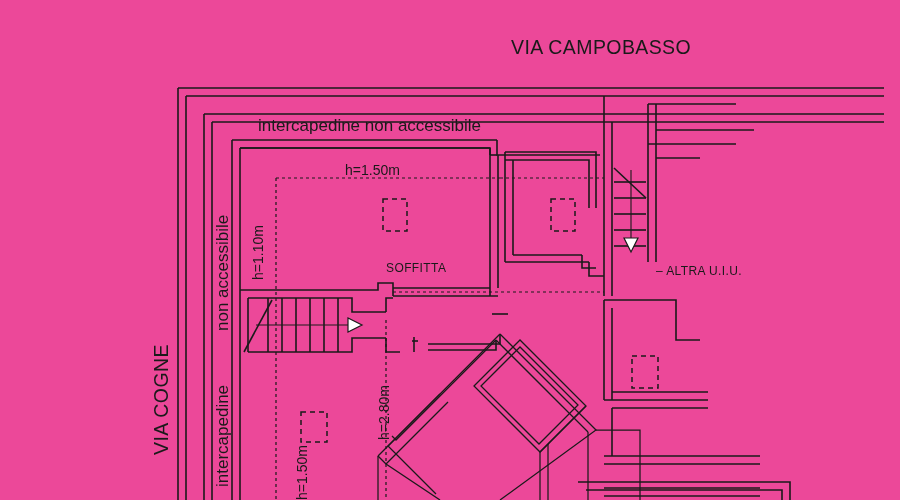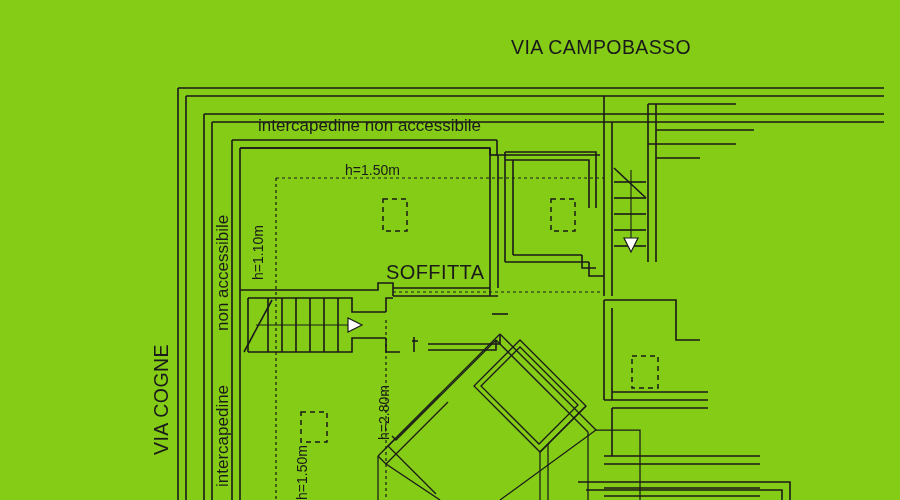--- a/index.html
+++ b/index.html
@@ -1,22 +1,22 @@
 <!DOCTYPE html>
 <html><head>
 <meta charset="utf-8">
 <style>
   html,body{margin:0;padding:0;background:#ffffff;}
   body{width:900px;height:500px;overflow:hidden;
        font-family:"Liberation Sans",sans-serif;color:#000;}
-  #plan-root{position:relative;width:900px;height:500px;background:#84cc16;text-align:right;}
+  #plan-root{position:relative;width:900px;height:500px;background:#ec4899;text-align:right;}
   #plan-svg{position:absolute;left:0;top:0;width:900px;height:500px;}
   .lbl{position:absolute;white-space:nowrap;color:#1a1a1a;}
   .street{font-size:19.5px;letter-spacing:.4px;}
-  .room{font-size:20px;letter-spacing:.4px;}
+  .room{font-size:12px;letter-spacing:.4px;}
   .zone{font-size:17px;}
   .dim{font-size:14px;}
   .vert-up{transform-origin:0 0;transform:rotate(-90deg);}
 </style>
 </head>
 <body>
 
 <div id="plan-root">
 
   <svg id="plan-svg" viewBox="0 0 900 500">
@@ -183,20 +183,24 @@
   <div class="lbl street vert-up" style="left:150px;top:455px;">VIA COGNE</div>
 
   <div class="lbl zone" style="left:258px;top:116px;">intercapedine non accessibile</div>
 
   <div class="lbl zone vert-up" style="left:213px;top:331px;">non accessibile</div>
 
   <div class="lbl zone vert-up" style="left:213px;top:487px;">intercapedine</div>
 
   <div class="lbl room" style="left:386px;top:261px;">SOFFITTA</div>
 
+  <div class="lbl room" style="left:656px;top:264px;">
+    <span>–</span>
+    <span>ALTRA U.I.U.</span>
+  </div>
 
   <div class="lbl dim" style="left:345px;top:162px;">h=1.50m</div>
 
   <div class="lbl dim vert-up" style="left:250px;top:280px;">h=1.10m</div>
 
   <div class="lbl dim vert-up" style="left:376px;top:440px;">h=2.80m</div>
 
   <div class="lbl dim vert-up" style="left:294px;top:500px;">h=1.50m</div>
 
 </div>

